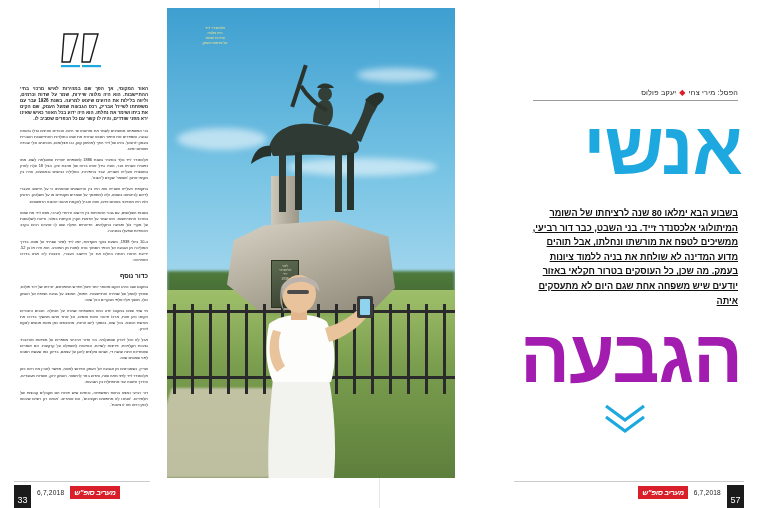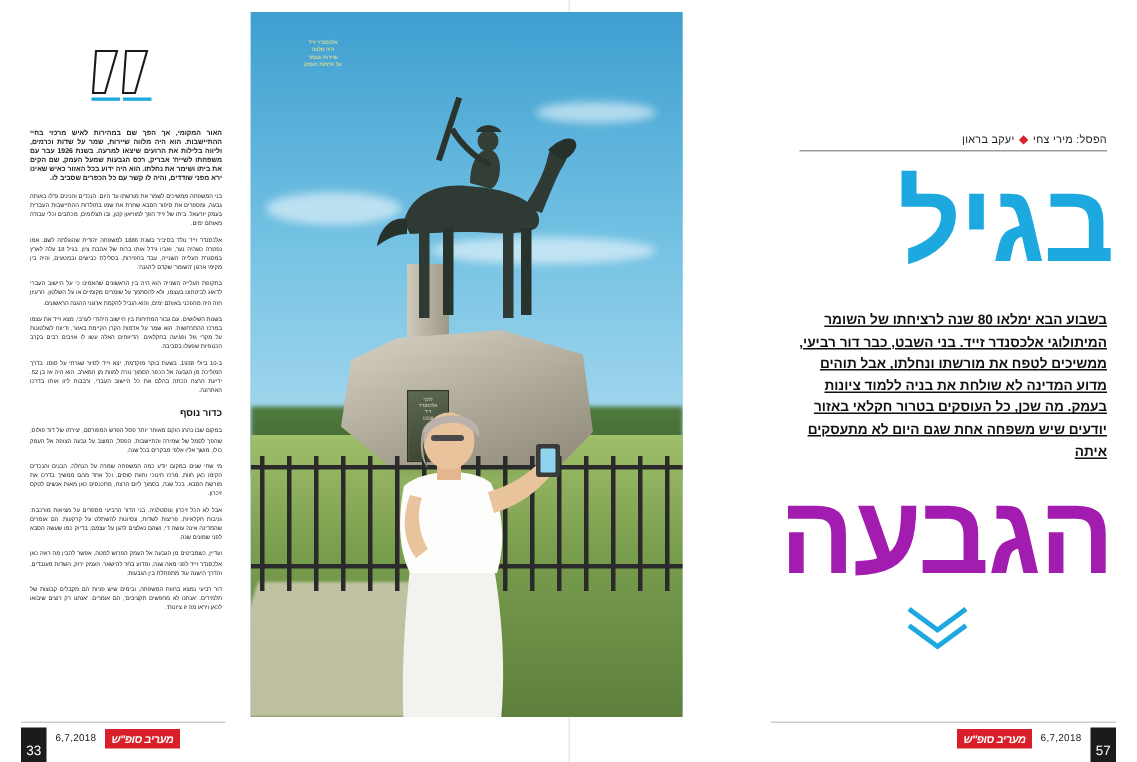--- a/index.html
+++ b/index.html
@@ -336,25 +336,25 @@
     <div class="footer" id="footer-left">
       <div class="folio">33</div>
       <div class="folio-date">6,7,2018</div>
       <div class="mag-logo">מעריב סופ"ש</div>
     </div>
   </div>
 
   <div class="page-half" id="right-page">
 
     <div class="credits">
-      <span>הפסל: מירי צחי</span><span class="sep">◆</span><span>יעקב בראון</span>
+      <span>הפסל: מירי צחי</span><span class="sep">◆</span><span>יעקב פולוס</span>
     </div>
     <div class="credits-underline"></div>
 
-    <div class="headline-1">בגיל</div>
+    <div class="headline-1">אנשי</div>
 
     <div class="standfirst">בשבוע הבא ימלאו 80 שנה לרציחתו של השומר המיתולוגי אלכסנדר זייד. בני השבט, כבר דור רביעי, ממשיכים לטפח את מורשתו ונחלתו, אבל תוהים מדוע המדינה לא שולחת את בניה ללמוד ציונות בעמק. מה שכן, כל העוסקים בטרור חקלאי באזור יודעים שיש משפחה אחת שגם היום לא מתעסקים איתה</div>
 
     <div class="headline-2">הגבעה</div>
 
     <div class="chevrons">
       <svg width="42" height="30" viewBox="0 0 42 30">
         <path d="M2 2 L21 16 L40 2" fill="none" stroke="#1da9e0" stroke-width="3.2"></path>
         <path d="M2 13 L21 27 L40 13" fill="none" stroke="#1da9e0" stroke-width="3.2"></path>
       </svg>

